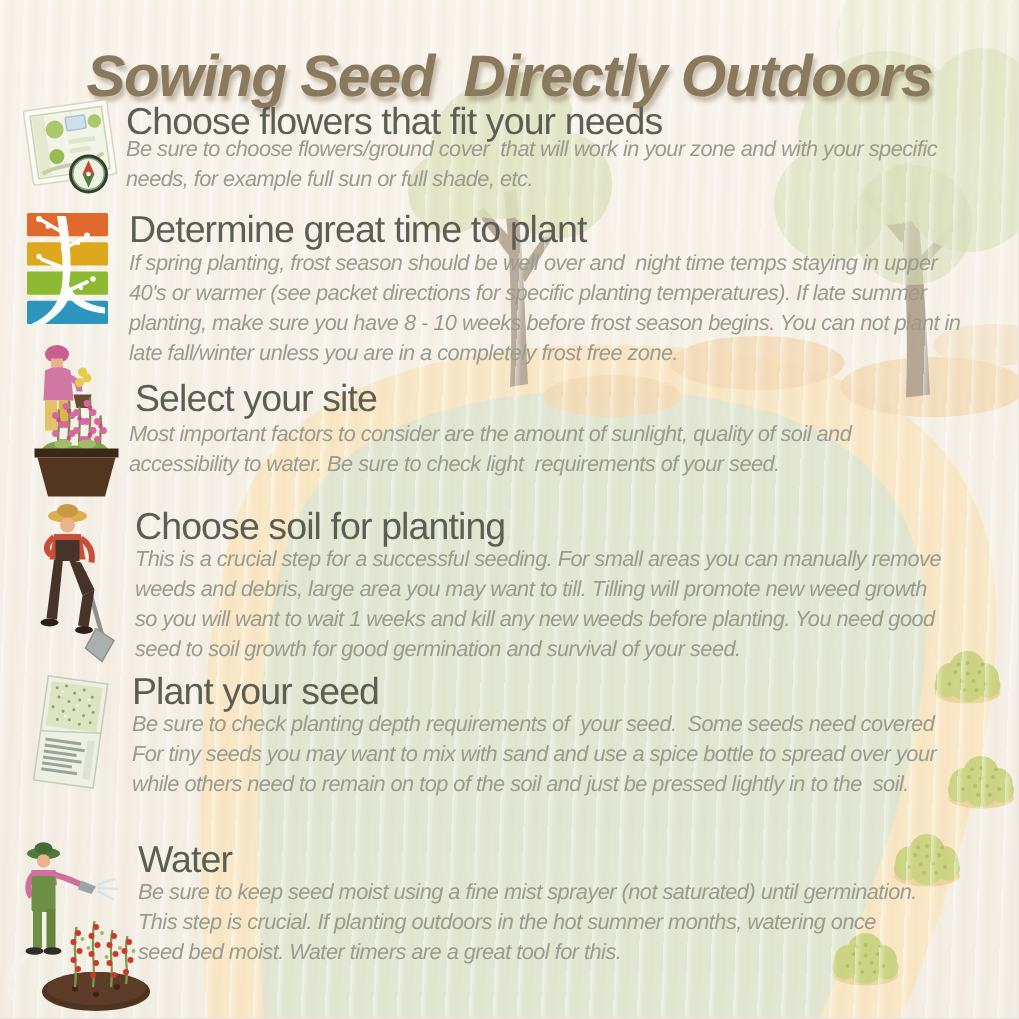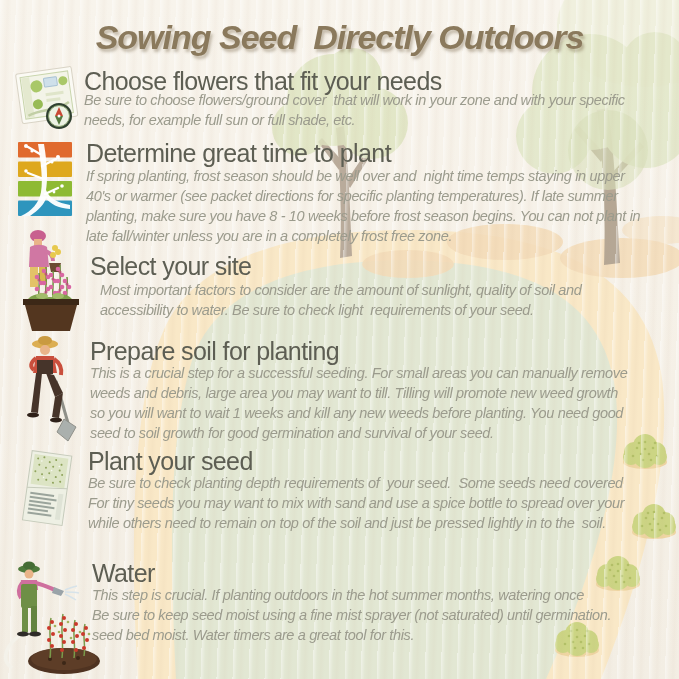--- a/index.html
+++ b/index.html
@@ -10,40 +10,40 @@
     font-family:"Liberation Sans", sans-serif;
   }
   .scene { position:absolute; left:0; top:0; }
   .streaks {
     position:absolute; inset:0; pointer-events:none;
     background: repeating-linear-gradient(92deg,
       rgba(255,255,255,0.45) 0px, rgba(255,255,255,0) 4px,
       rgba(186,150,120,0.05) 8px, rgba(255,255,255,0) 12px, rgba(255,255,255,0) 16px);
   }
   .title {
-    position:absolute; top:14px; left:0; right:0; margin:4px; text-align:center;
-    font-style:italic; font-weight:700; font-size:34px; letter-spacing:-1px;
+    position:absolute; top:14px; left:0; right:0; margin:16px; text-align:center;
+    font-style:italic; font-weight:700; font-size:39px; letter-spacing:-1px;
     color:#8a795c; white-space:pre;
     text-shadow: 2px 3px 3px rgba(100,80,50,0.35);
   }
   .step { position:absolute; left:0; width:679px; height:0; }
   .icon { position:absolute; }
   .heading {
     position:absolute; top:0; margin:0; font-weight:400; font-size:25px;
     letter-spacing:-0.6px; color:#5d5e53; white-space:pre;
   }
   .body {
     position:absolute; font-style:italic; font-size:14.5px; letter-spacing:-0.35px;
     line-height:20px; color:#9b9b8d;
   }
   .body div { white-space:pre; }
 
   .s1 { top:67px; }  .s1 .heading{left:84px} .s1 .body{left:84px; top:23px} .s1 .icon{left:12px; top:-4px}
   .s2 { top:139px; } .s2 .heading{left:86px} .s2 .body{left:86px; top:27px} .s2 .icon{left:18px; top:3px}
-  .s3 { top:252px; } .s3 .heading{left:90px} .s3 .body{left:100px; top:28px} .s3 .icon{left:15px; top:-25px}
+  .s3 { top:252px; } .s3 .heading{left:90px} .s3 .body{left:86px; top:28px} .s3 .icon{left:15px; top:-25px}
   .s4 { top:337px; } .s4 .heading{left:90px} .s4 .body{left:90px; top:26px} .s4 .icon{left:16px; top:-4px}
   .s5 { top:447px; } .s5 .heading{left:88px} .s5 .body{left:88px; top:26px} .s5 .icon{left:18px; top:3px}
   .s6 { top:559px; } .s6 .heading{left:92px} .s6 .body{left:92px; top:26px} .s6 .icon{left:2px; top:1px}
 </style>
 </head>
 <body>
 
 <div class="poster">
 
   <svg class="scene" width="679" height="679" viewBox="0 0 679 679" aria-hidden="true">
@@ -281,21 +281,21 @@
         <path d="M20 25 C14 30 14 34 18 37" stroke="#c94f3d" stroke-width="4" fill="none"></path>
         <path d="M38 26 C44 30 46 36 45 42" stroke="#c94f3d" stroke-width="4" fill="none"></path>
         <rect x="21" y="27" width="16" height="14" fill="#46342a"></rect>
         <path d="M20 40 L26 40 L22 80 L15 79 Z" fill="#46342a"></path>
         <ellipse cx="17" cy="82" rx="6" ry="2.6" fill="#2e2018"></ellipse>
         <path d="M30 40 L38 42 L47 60 L39 64 Z" fill="#46342a"></path>
         <path d="M47 60 L39 64 L36 84 L43 85 Z" fill="#46342a"></path>
         <ellipse cx="40" cy="87" rx="6" ry="2.6" fill="#2e2018"></ellipse>
       </svg>
     </div>
-    <h2 class="heading">Prepare soil for planting</h2>
+    <h2 class="heading">Choose soil for planting</h2>
     <div class="body">
         <div>This is a crucial step for a successful seeding. For small areas you can manually remove</div>
         <div>weeds and debris, large area you may want to till. Tilling will promote new weed growth</div>
         <div>so you will want to wait 1 weeks and kill any new weeds before planting. You need good</div>
         <div>seed to soil growth for good germination and survival of your seed.</div>
       </div>
   </section>
 
   <section class="step s5">
     <div class="icon">
@@ -411,19 +411,19 @@
         </g>
         <rect x="19" y="24" width="16" height="24" rx="2" fill="#6e8f46"></rect>
         <rect x="20" y="46" width="6" height="26" fill="#6e8f46"></rect>
         <rect x="29" y="46" width="6" height="26" fill="#64843f"></rect>
         <ellipse cx="21" cy="74" rx="6" ry="2.5" fill="#2e2b28"></ellipse>
         <ellipse cx="33" cy="74" rx="6" ry="2.5" fill="#2e2b28"></ellipse>
       </svg>
     </div>
     <h2 class="heading">Water</h2>
     <div class="body">
+        <div>Be sure to keep seed moist using a fine mist sprayer (not saturated) until germination.</div>
         <div>This step is crucial. If planting outdoors in the hot summer months, watering once</div>
-        <div>Be sure to keep seed moist using a fine mist sprayer (not saturated) until germination.</div>
         <div>seed bed moist. Water timers are a great tool for this.</div>
       </div>
   </section>
 
 </div>
 
 </body></html>

